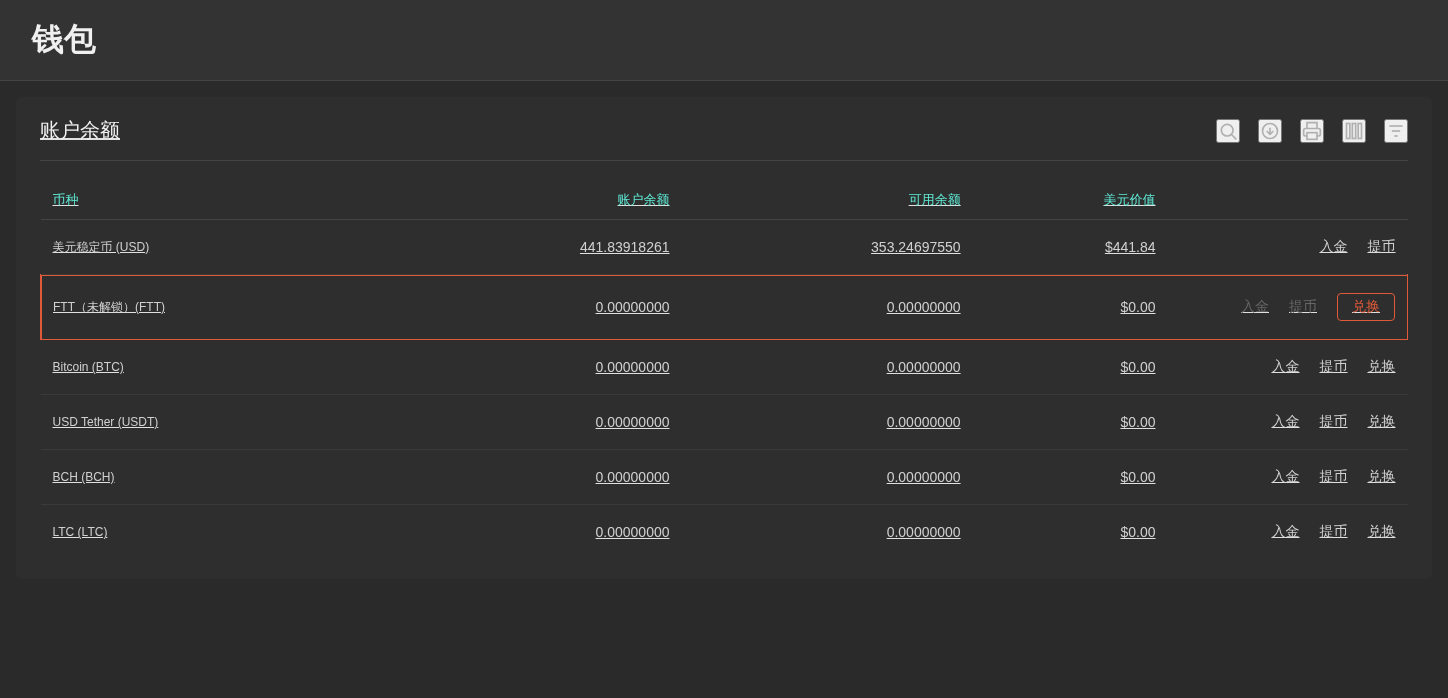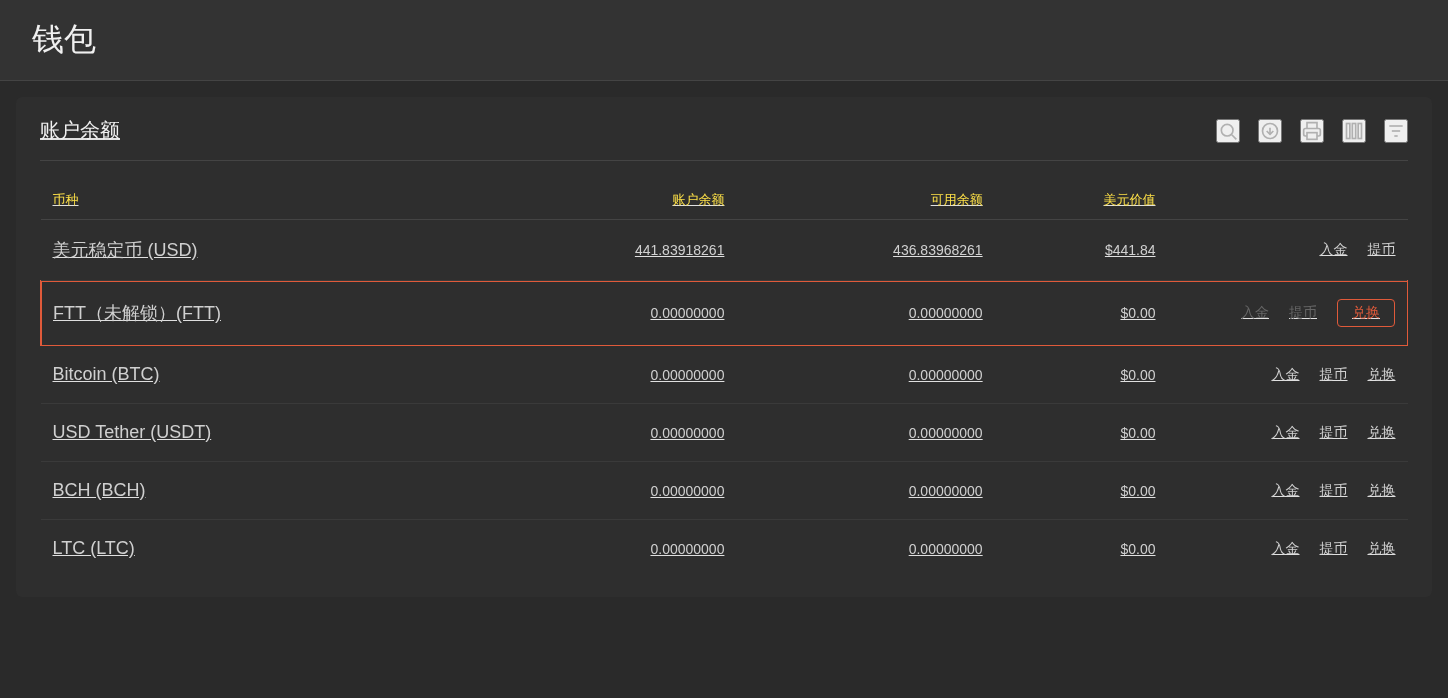--- a/index.html
+++ b/index.html
@@ -12,21 +12,21 @@
     }
 
     .page-header {
       background-color: #333333;
       padding: 18px 32px;
       border-bottom: 1px solid #444;
     }
 
     .page-title {
       font-size: 32px;
-      font-weight: 400;
+      font-weight: 700;
       color: #f0f0f0;
     }
 
     .content-area {
       background-color: #2e2e2e;
       margin: 16px;
       border-radius: 6px;
       padding: 20px 24px;
       text-decoration: underline;
     }
@@ -66,21 +66,21 @@
     }
 
     thead tr {
       border-bottom: 1px solid #444;
     }
 
     thead th {
       text-align: left;
       padding: 10px 12px;
       font-size: 13px;
-      color: #fde047;
+      color: #5eead4;
       font-weight: 400;
     }
 
     thead th:not(:first-child) {
       text-align: right;
     }
 
     tbody tr {
       border-bottom: 1px solid #3a3a3a;
     }
@@ -94,21 +94,21 @@
       font-size: 14px;
       color: #d0d0d0;
     }
 
     tbody td:not(:first-child) {
       text-align: right;
     }
 
     .currency-name {
       color: #d0d0d0;
-      font-size: 18px;
+      font-size: 12px;
     }
 
     .action-cell {
       display: flex;
       justify-content: flex-end;
       gap: 20px;
       align-items: center;
     }
 
     .action-btn {
@@ -205,21 +205,21 @@
         <th>账户余额</th>
         <th>可用余额</th>
         <th>美元价值</th>
         <th style="width:240px;"></th>
       </tr>
     </thead>
     <tbody id="table-body">
     <tr>
           <td class="currency-name">美元稳定币 (USD)</td>
           <td>441.83918261</td>
-          <td>436.83968261</td>
+          <td>353.24697550</td>
           <td>$441.84</td>
           <td>
             <div class="action-cell">
               <button class="action-btn">入金</button>
               <button class="action-btn">提币</button>
             </div>
           </td>
         </tr>
         <tr style="outline: rgb(224, 90, 58) solid 1.5px; outline-offset: -1px; position: relative;">
           <td class="currency-name" style="border-left: 1.5px solid rgb(224, 90, 58);">FTT（未解锁）(FTT)</td>

